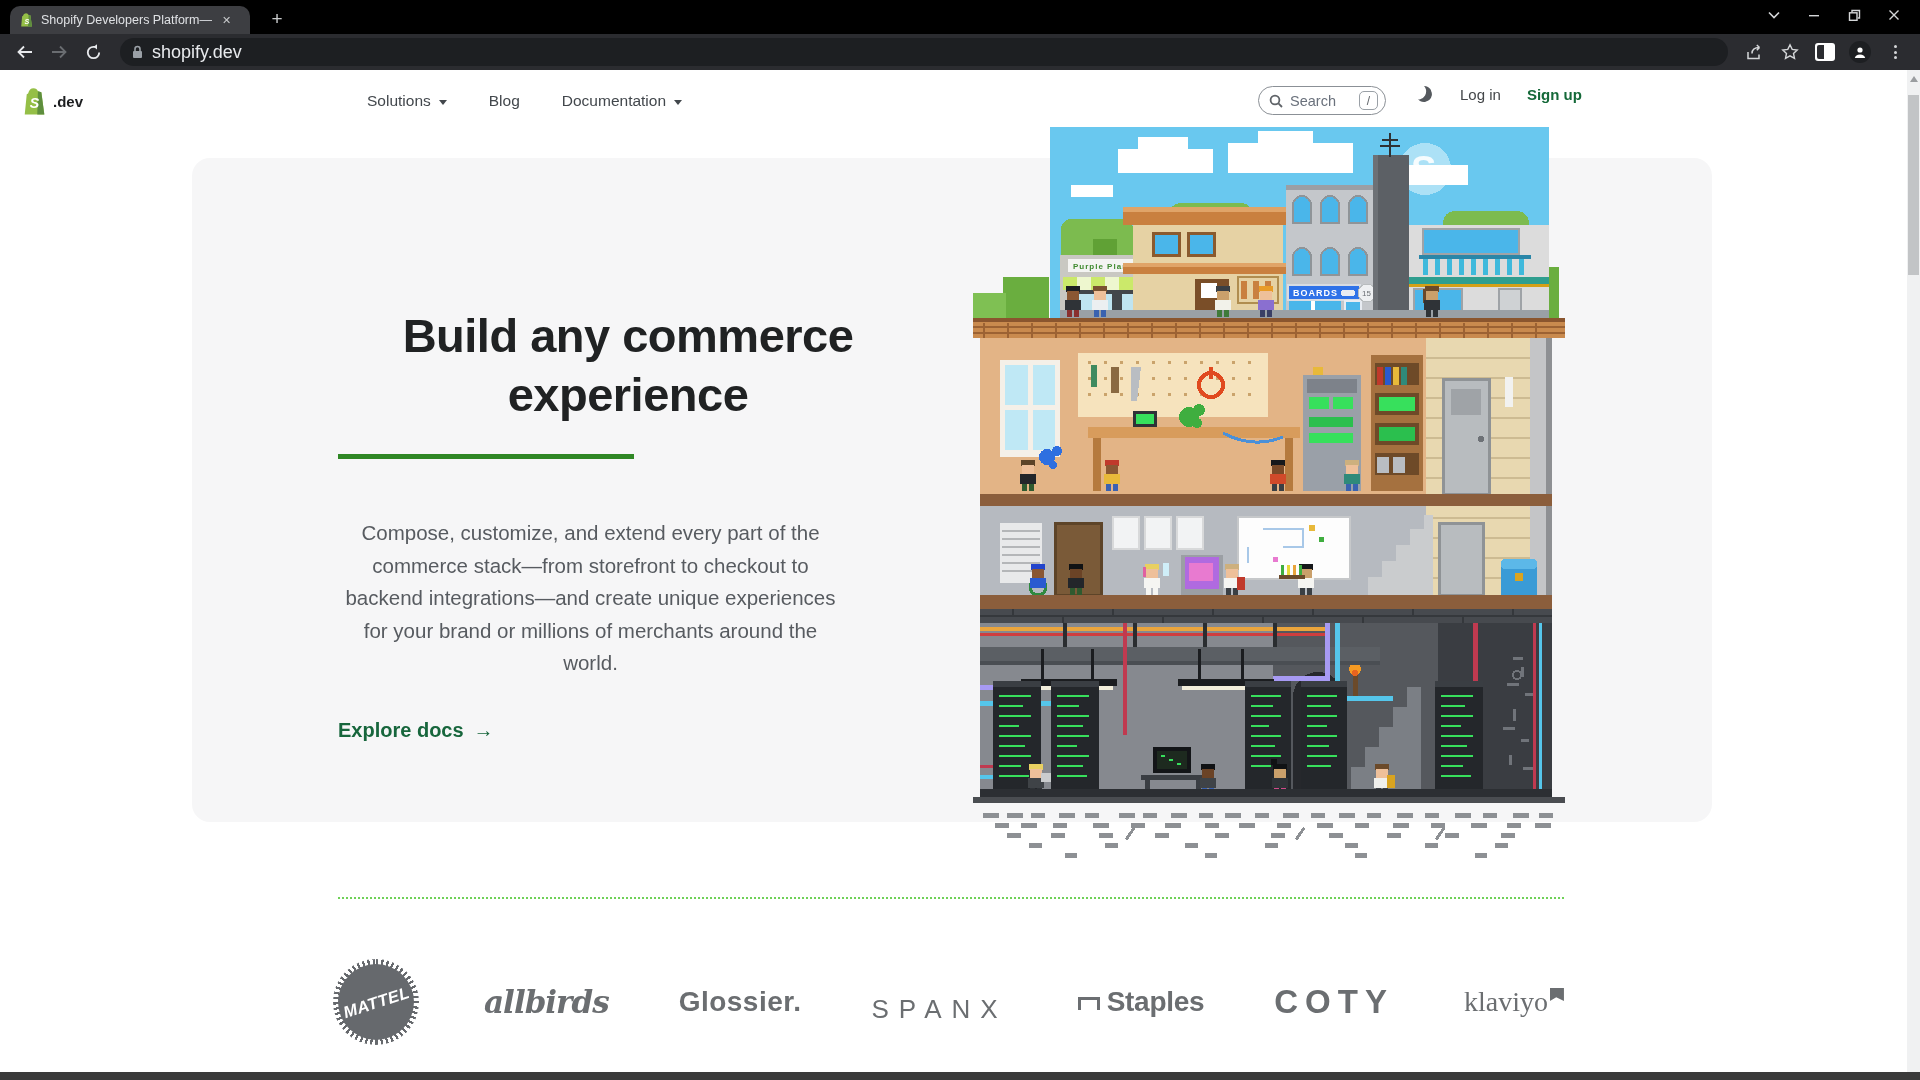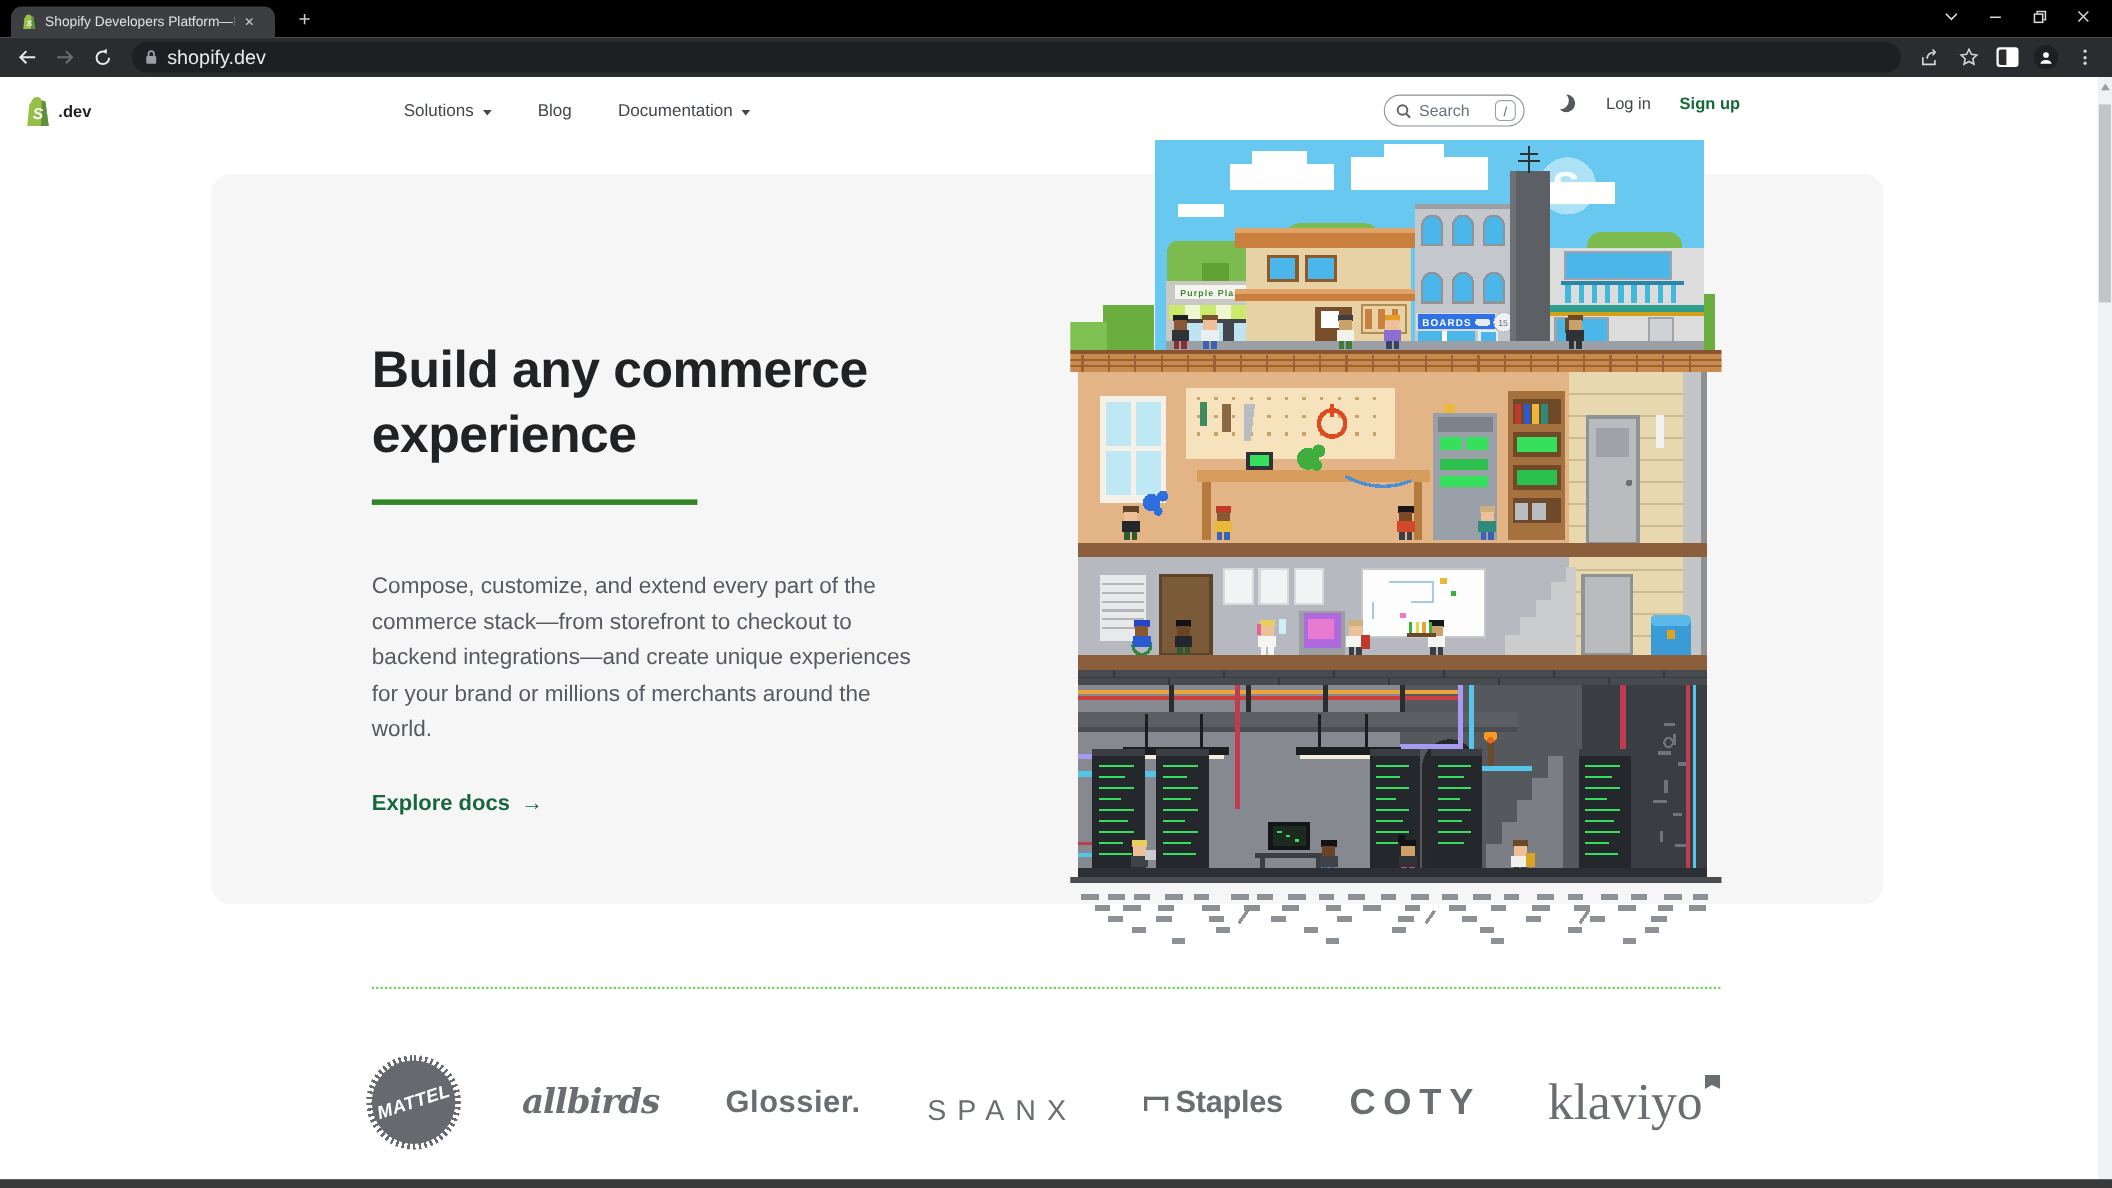--- a/index.html
+++ b/index.html
@@ -52,21 +52,21 @@
   .search-text { font-size:14.5px; color:#6a717c; flex:1; }
   .kbd-slash { width:19px; height:19px; border:1.5px solid #9aa0a6; border-radius:5px;
                color:#5f6368; font-size:12px; display:flex; align-items:center; justify-content:center; }
   .moon { width:16px; height:16px; border-radius:50%; box-shadow:inset -5px -4px 0 0 #55595e;
           margin-left:30px; transform:rotate(-15deg); }
   .login { font-size:15px; color:#44474a; margin-left:28px; cursor:pointer; }
   .signup { font-size:15px; font-weight:bold; color:#156939; margin-left:26px; cursor:pointer; }
 
   .hero-box { position:absolute; left:192px; top:88px; width:1520px; height:664px;
               background:#f6f6f7; border-radius:18px; }
-  .hero-text { position:absolute; left:146px; top:148px; width:580px; }
+  .hero-text { position:absolute; left:146px; top:148px; width:580px;text-align:center; }
   .hero-title { font-size:47px; line-height:1.26; font-weight:bold; color:#202223; letter-spacing:-.5px; }
   .hero-bar { width:296px; height:5px; margin-top:30px; }
   .hero-desc { margin-top:58px; width:505px; font-size:20.5px; line-height:1.58; color:#575b60; }
   .hero-cta { margin-top:40px; font-size:20px; font-weight:bold; color:#17663c; display:flex;
               align-items:center; gap:10px; cursor:pointer; }
 
   .pixel-art { position:absolute; left:973px; top:57px; width:592px; height:742px; }
 
   .dotted-divider { position:absolute; left:338px; top:827px; width:1226px; height:0;
                     border-top:2.5px dotted #6fd157; }
@@ -80,21 +80,21 @@
           background:repeating-conic-gradient(#66696d 0deg 3.2deg, transparent 3.2deg 7.4deg); }
   .seal span { position:relative; color:#fff; font-weight:bold; font-style:italic; font-size:16.5px;
                letter-spacing:.5px; transform:rotate(-18deg); }
   .lg-allbirds { font-family:"DejaVu Serif", serif; font-style:italic; font-weight:bold;
                  font-size:31px; letter-spacing:-1px; }
   .lg-glossier { font-weight:bold; font-size:28px; letter-spacing:.5px; }
   .lg-spanx { font-size:26px; font-weight:500; letter-spacing:10px;margin-top:14px; }
   .lg-staples { font-size:28px; font-weight:bold; letter-spacing:-.3px; display:flex; align-items:center; gap:7px; }
   .staple-ico { width:22px; height:13px; border:3.5px solid #6b6e71; border-bottom:none; margin-top:3px; }
   .lg-coty { font-size:33px; font-weight:bold; letter-spacing:7px; }
-  .lg-klaviyo { font-family:"Liberation Serif", serif; font-size:47px; display:flex; align-items:flex-start; gap:2px; }
+  .lg-klaviyo { font-family:"Liberation Serif", serif; font-size:28px; display:flex; align-items:flex-start; gap:2px; }
   .klaviyo-flag { width:14px; height:13px; background:#6b6e71; margin-top:2px;
                   clip-path:polygon(0 0,100% 0,100% 100%,45% 72%,0 100%); }
 
   .bottom-strip { position:absolute; left:0; right:0; top:1002px; height:8px; background:#3a3a3a; z-index:60; }
 
   .scrollbar { position:absolute; right:0; top:0; bottom:0; width:13px; background:#f0f1f2; z-index:50; }
   .sb-up { position:absolute; top:6px; left:3px; width:0; height:0;
            border-left:4px solid transparent; border-right:4px solid transparent;
            border-bottom:6px solid #9a9da0; }
   .sb-thumb { position:absolute; top:25px; left:1px; width:11px; height:180px; background:#c2c4c6; }

